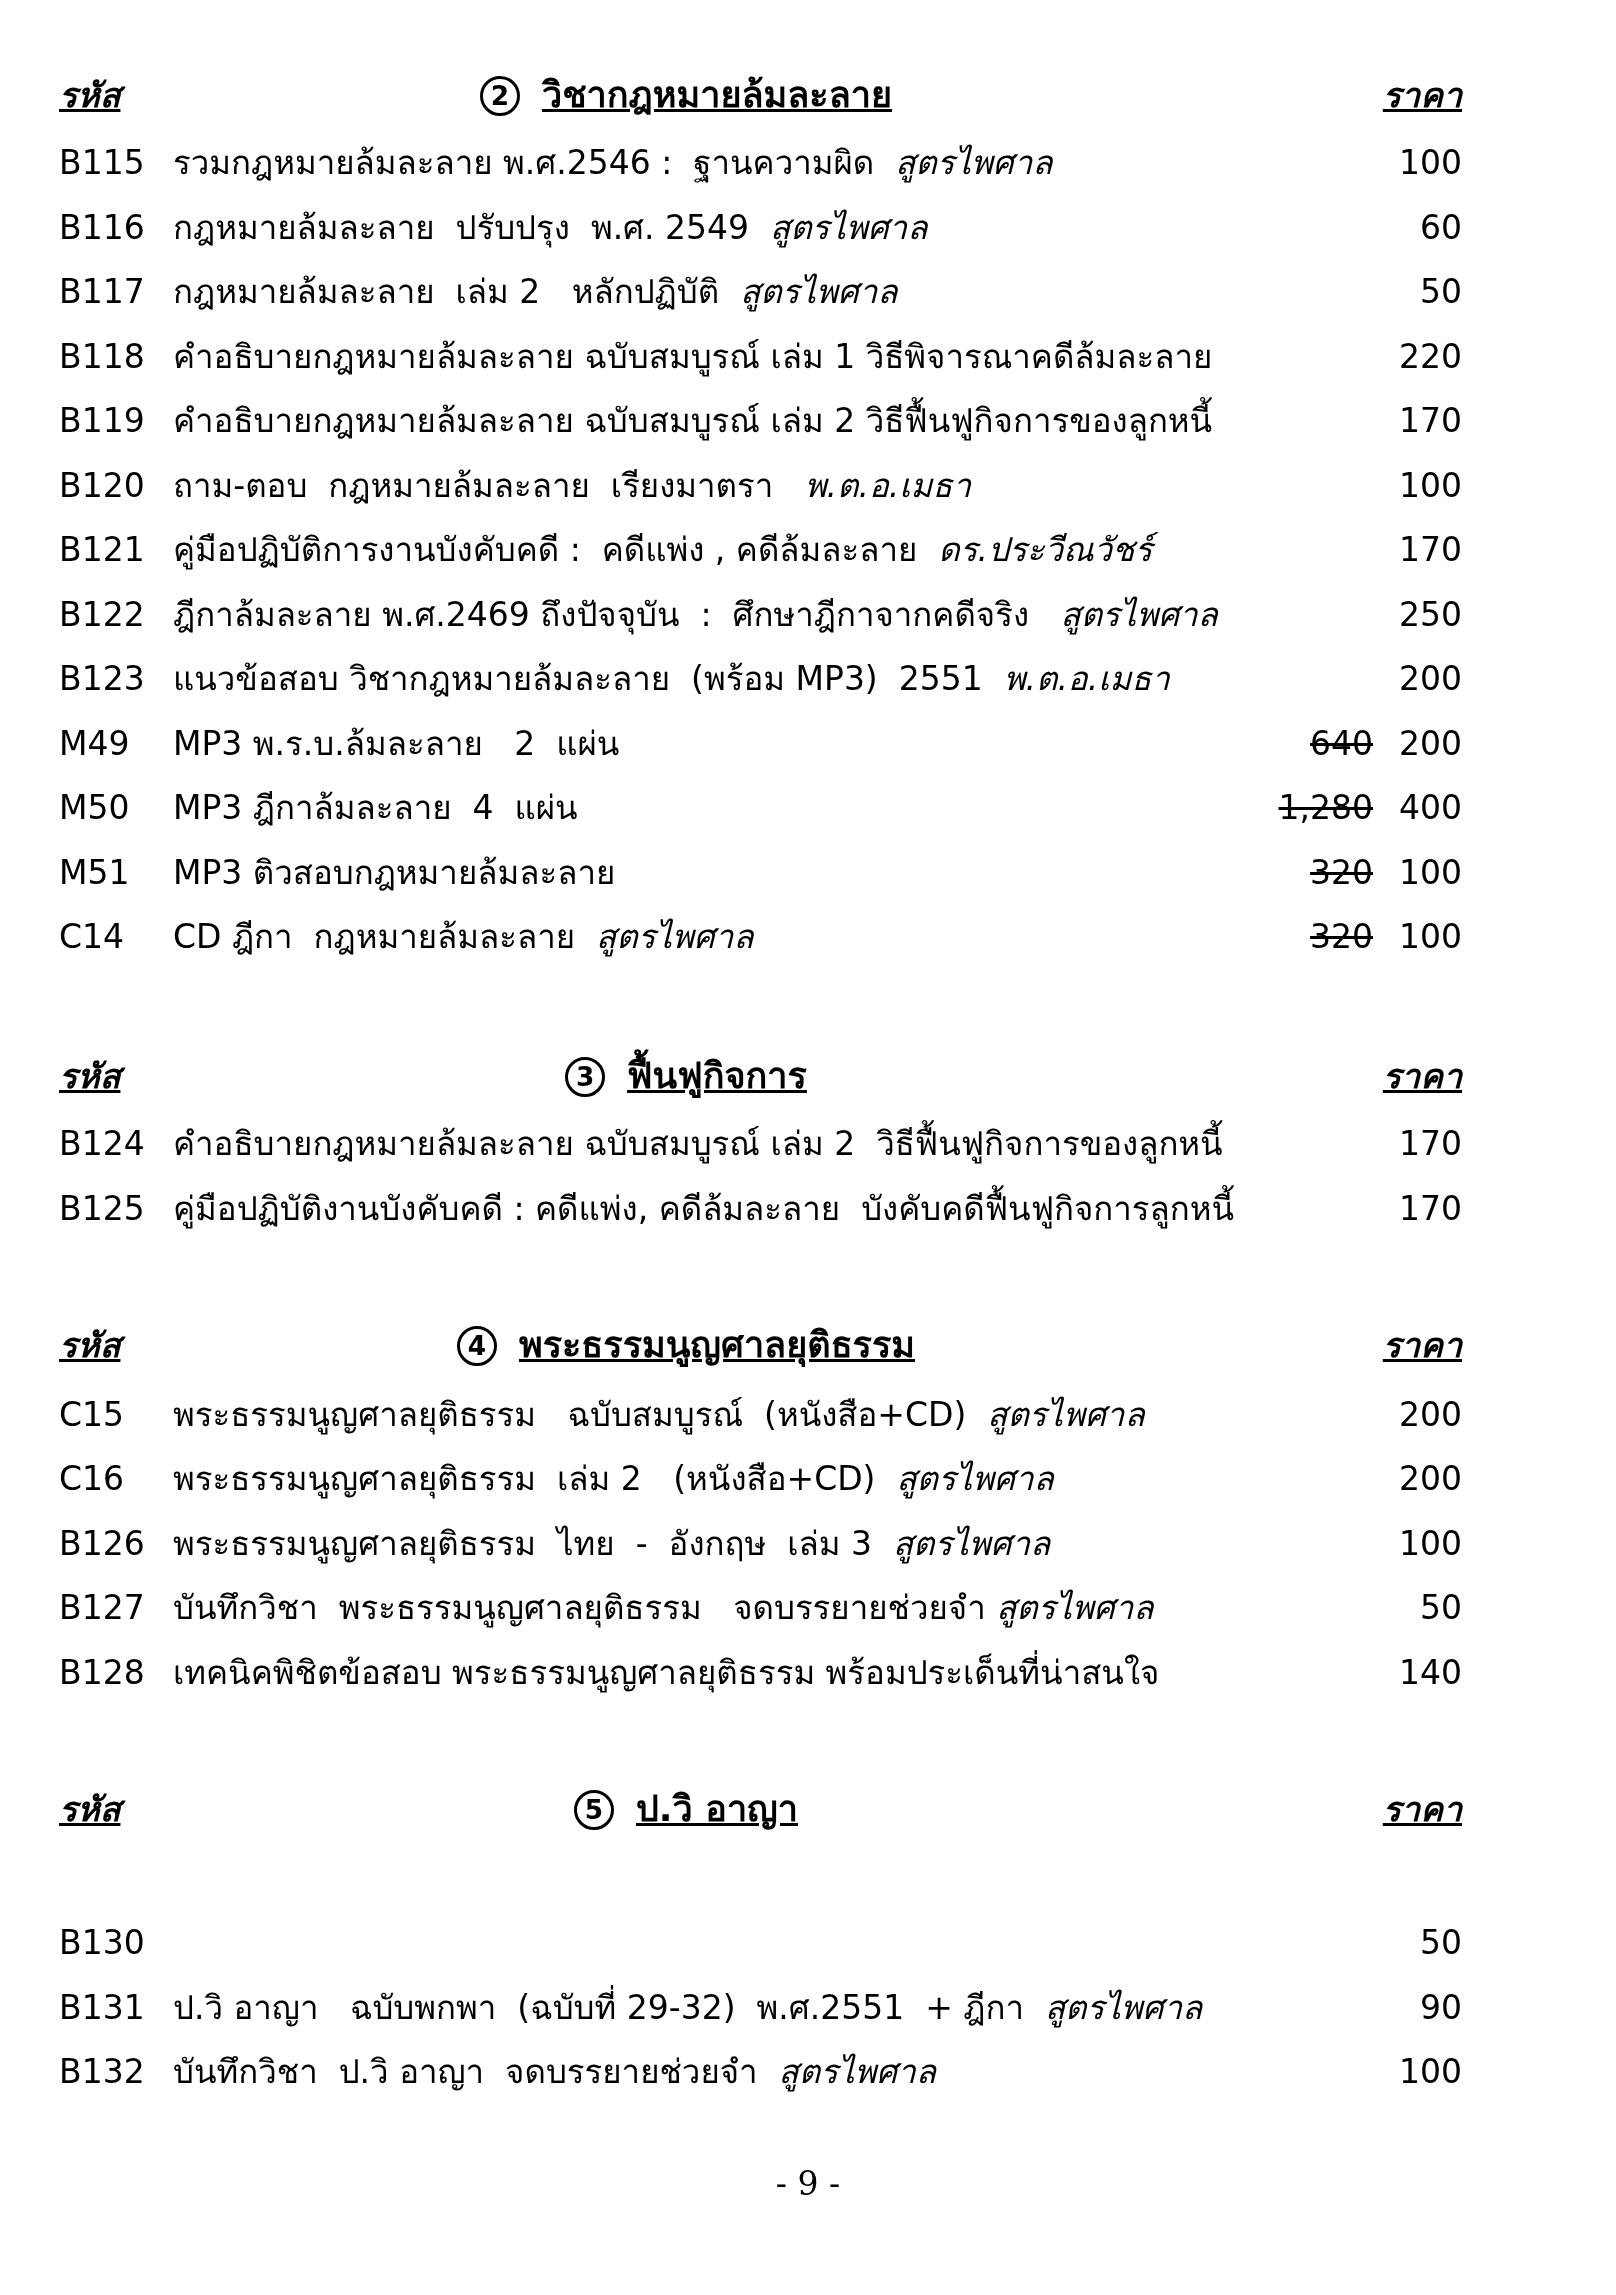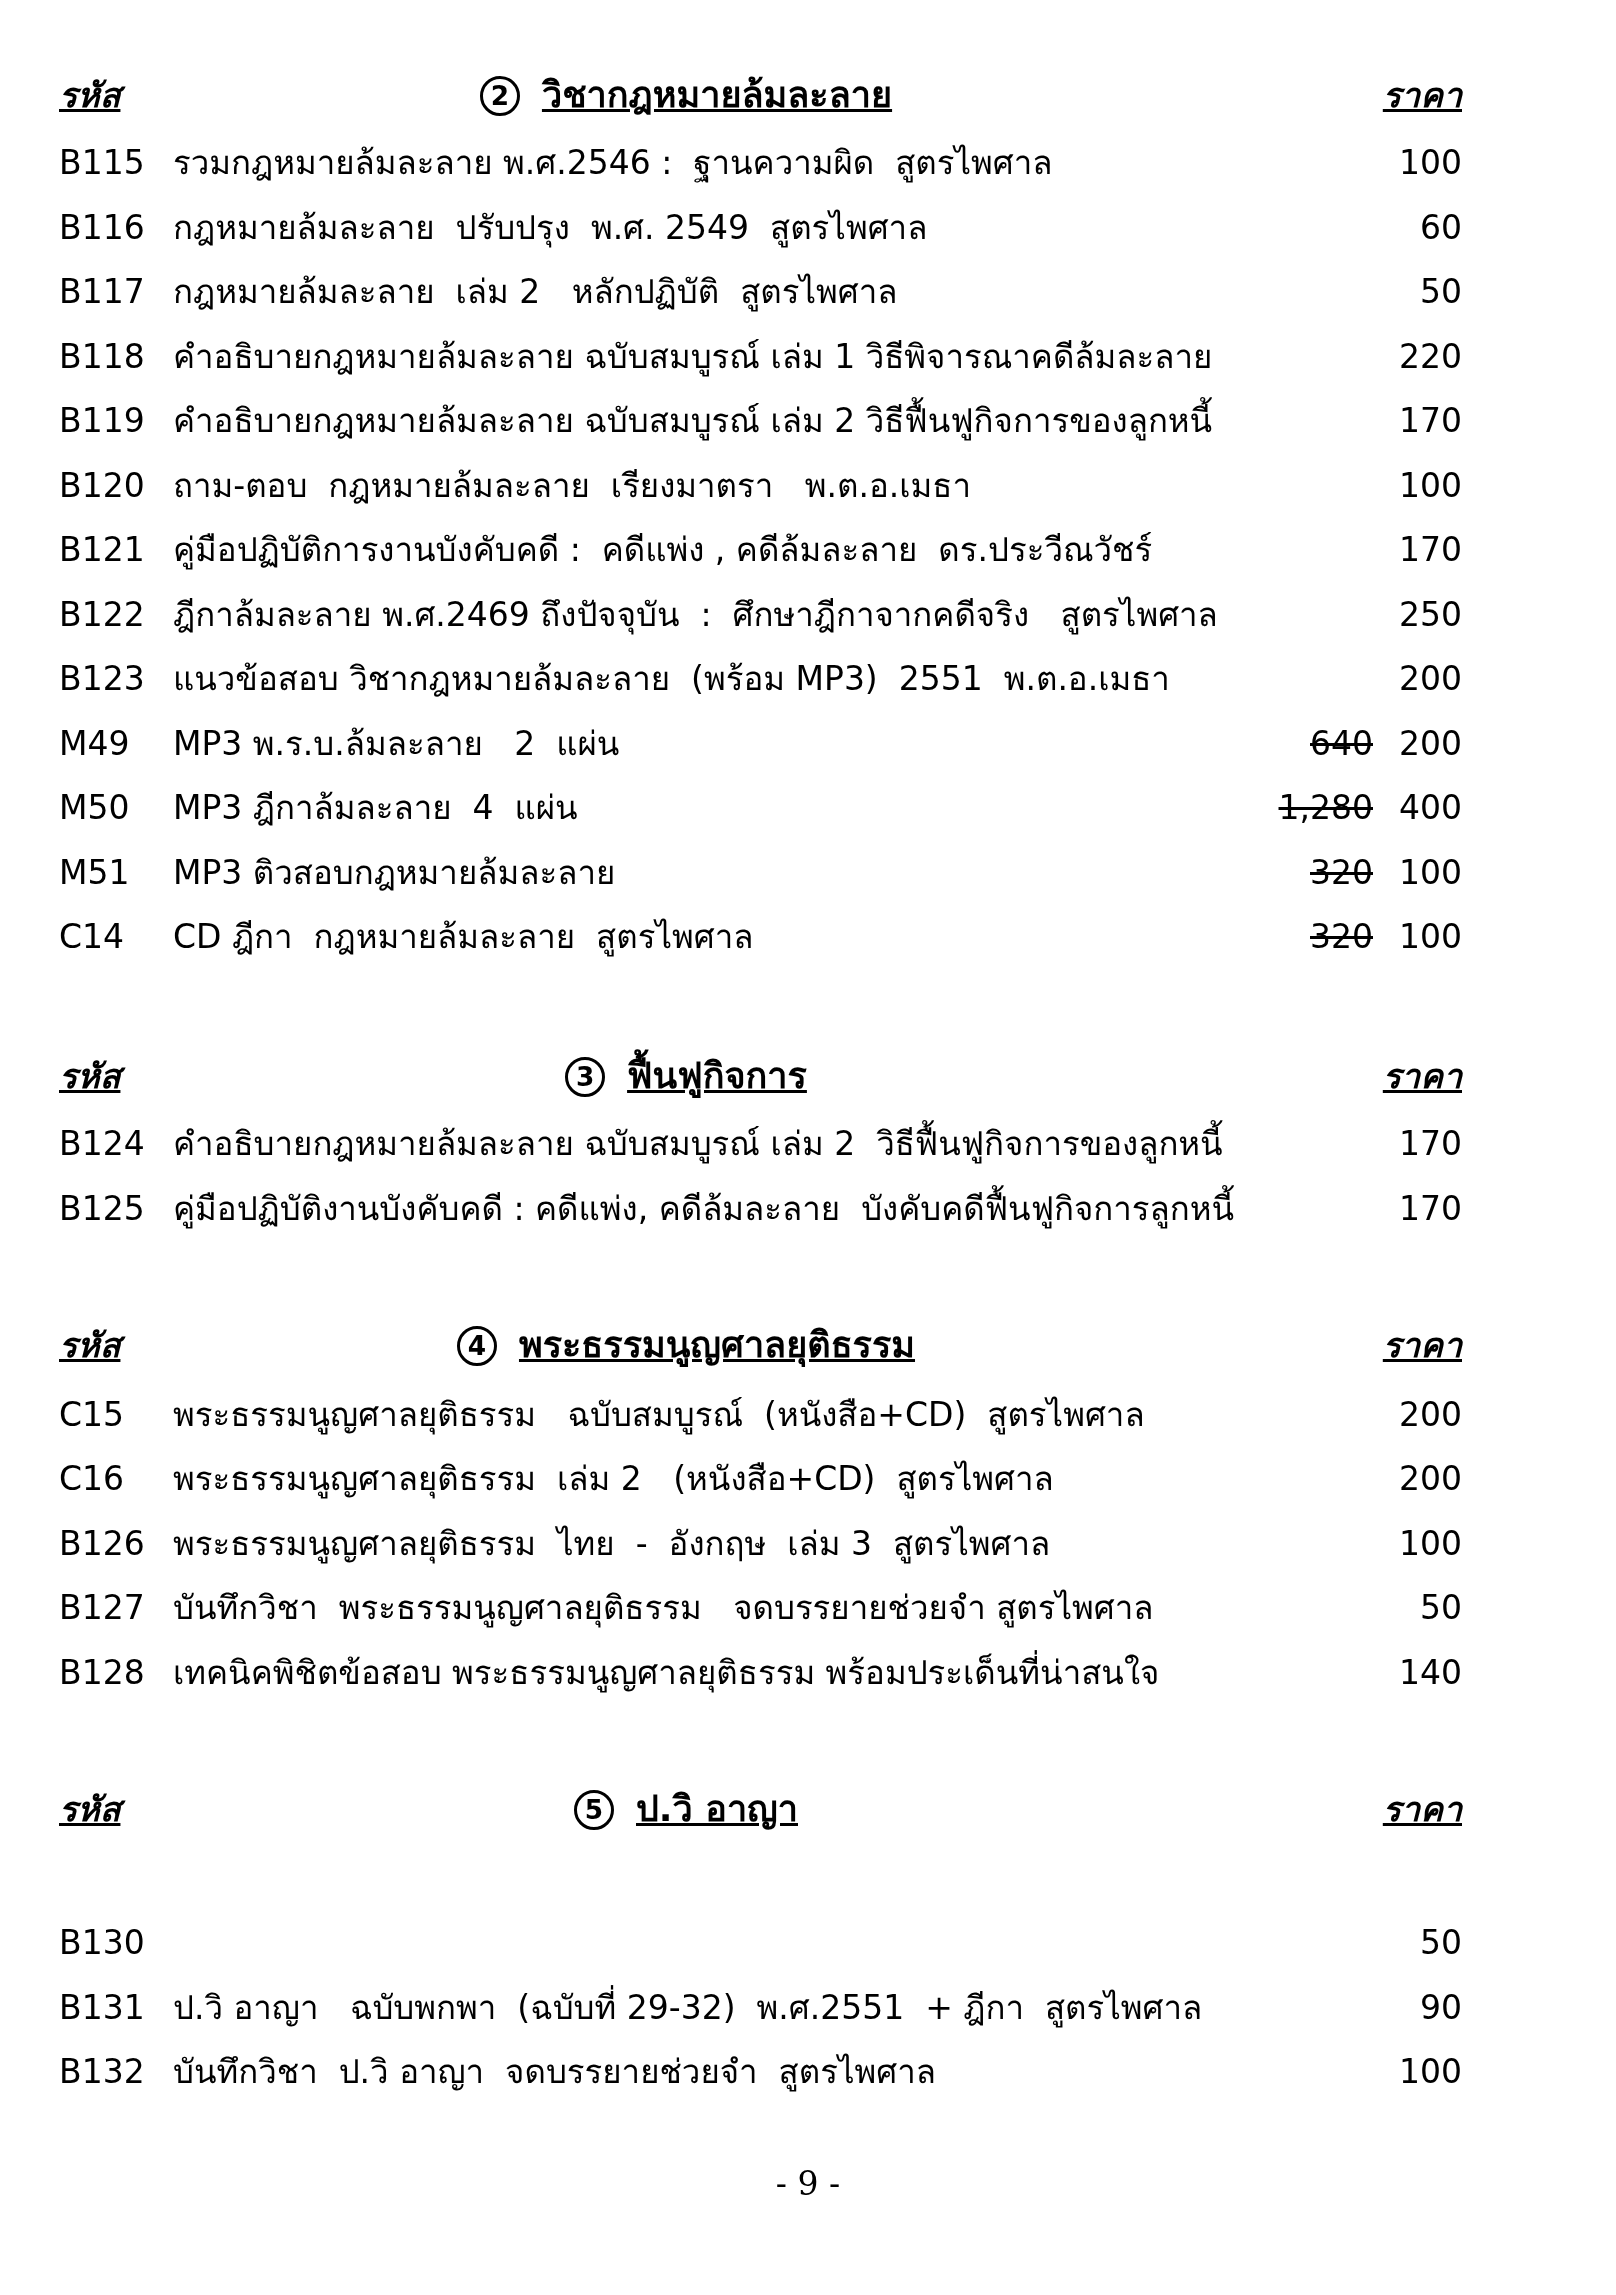--- a/index.html
+++ b/index.html
@@ -21,21 +21,21 @@
     font-weight: bold; font-size: 36px; line-height: 54px; text-decoration: underline;
     padding-left: 113px; box-sizing: border-box;
   }
   .circ {
     display: inline-block; width: 34px; height: 34px; border: 3.1px solid #000; border-radius: 50%;
     text-align: center; line-height: 34px; font-size: 26.4px; font-weight: bold;
     margin-right: 22px; vertical-align: 1.6px; text-decoration: none;
   }
   .row .code { position: absolute; left: 59px; font-size: 33px; line-height: 54px; }
   .row .desc { position: absolute; left: 173px; font-size: 33px; line-height: 54px; white-space: pre; }
-  .row .desc .author { }
+  .row .desc .author { font-style: italic; }
   .row .old { position: absolute; right: 243px; font-size: 33px; line-height: 54px; text-decoration: line-through; }
   .row .price { position: absolute; right: 154px; font-size: 33px; line-height: 54px; text-align: left; }
   .pagenum { position: absolute; left: 0; width: 1616px; top: 2157px; text-align: center; font-family: "DejaVu Serif", "Liberation Serif", serif; font-size: 33px; line-height: 54px; }
 </style>
 </head>
 <body>
 
 <div class="page">
 
   <div class="hdr" style="top:68px">

